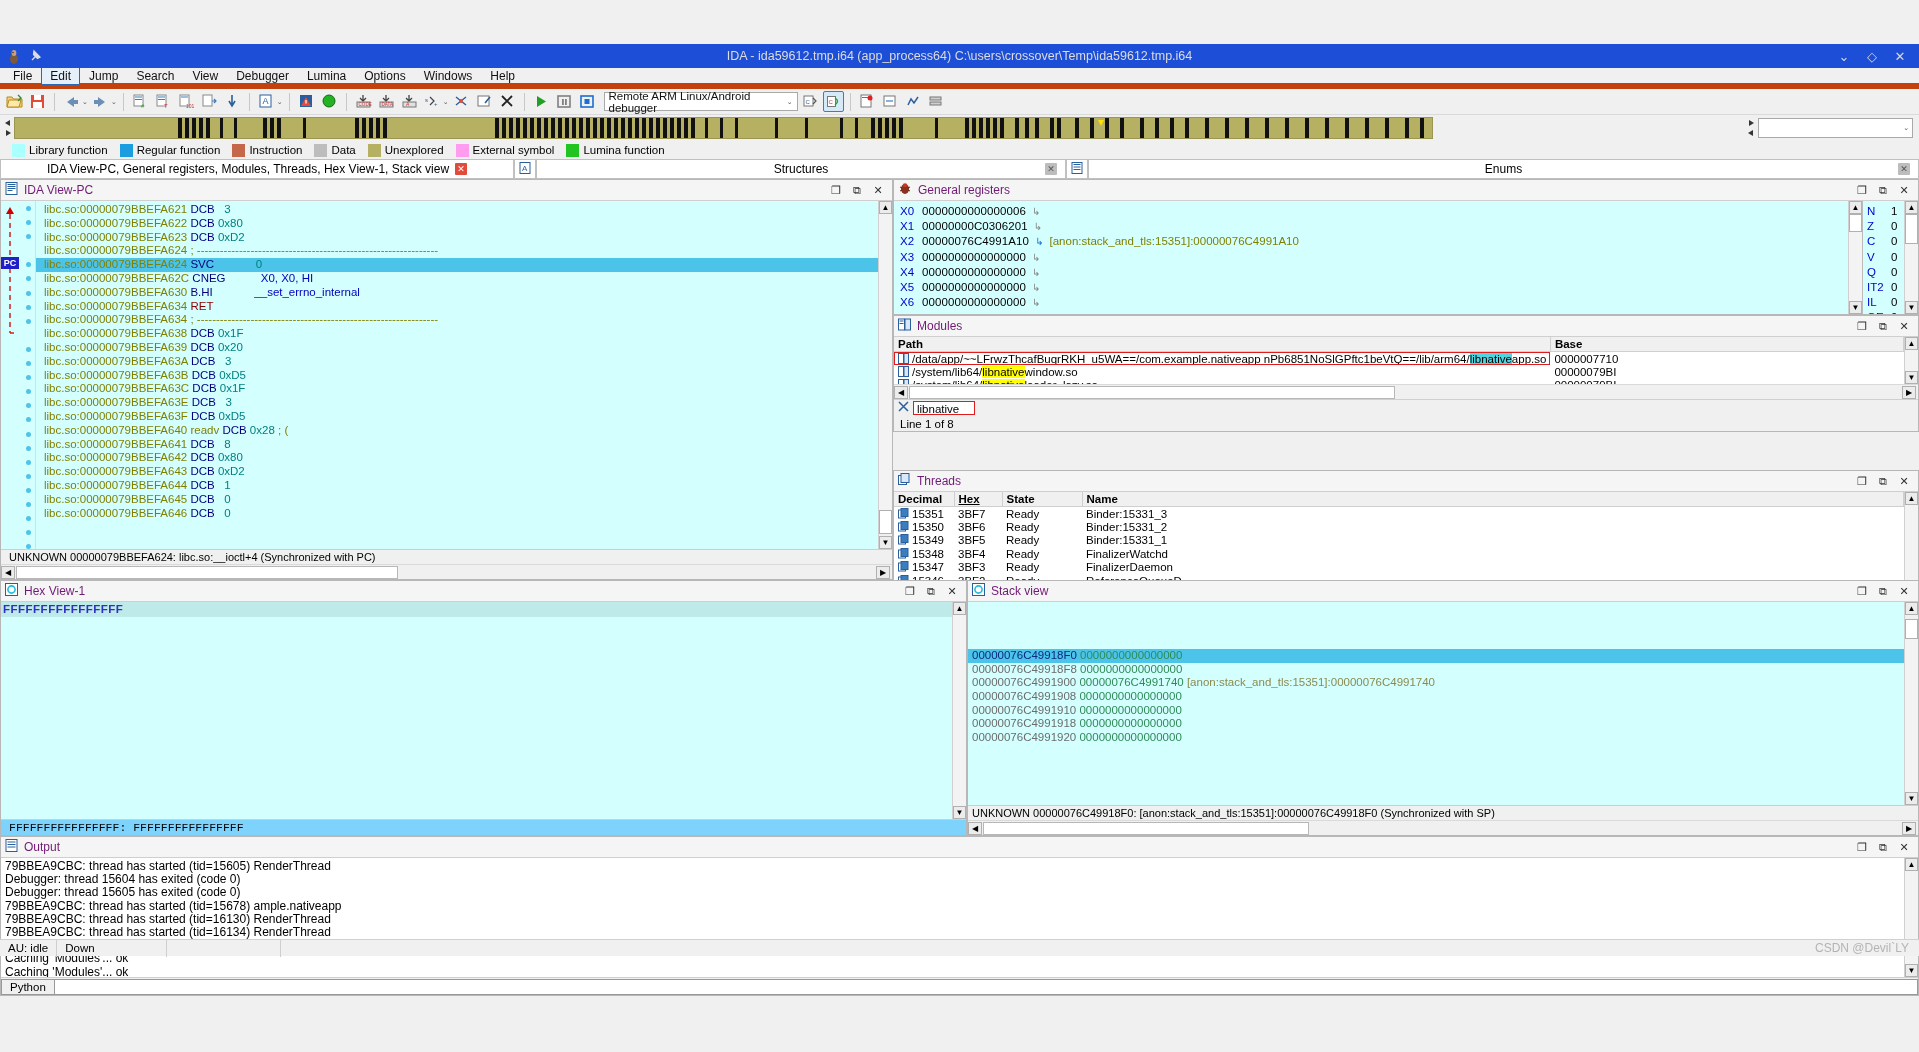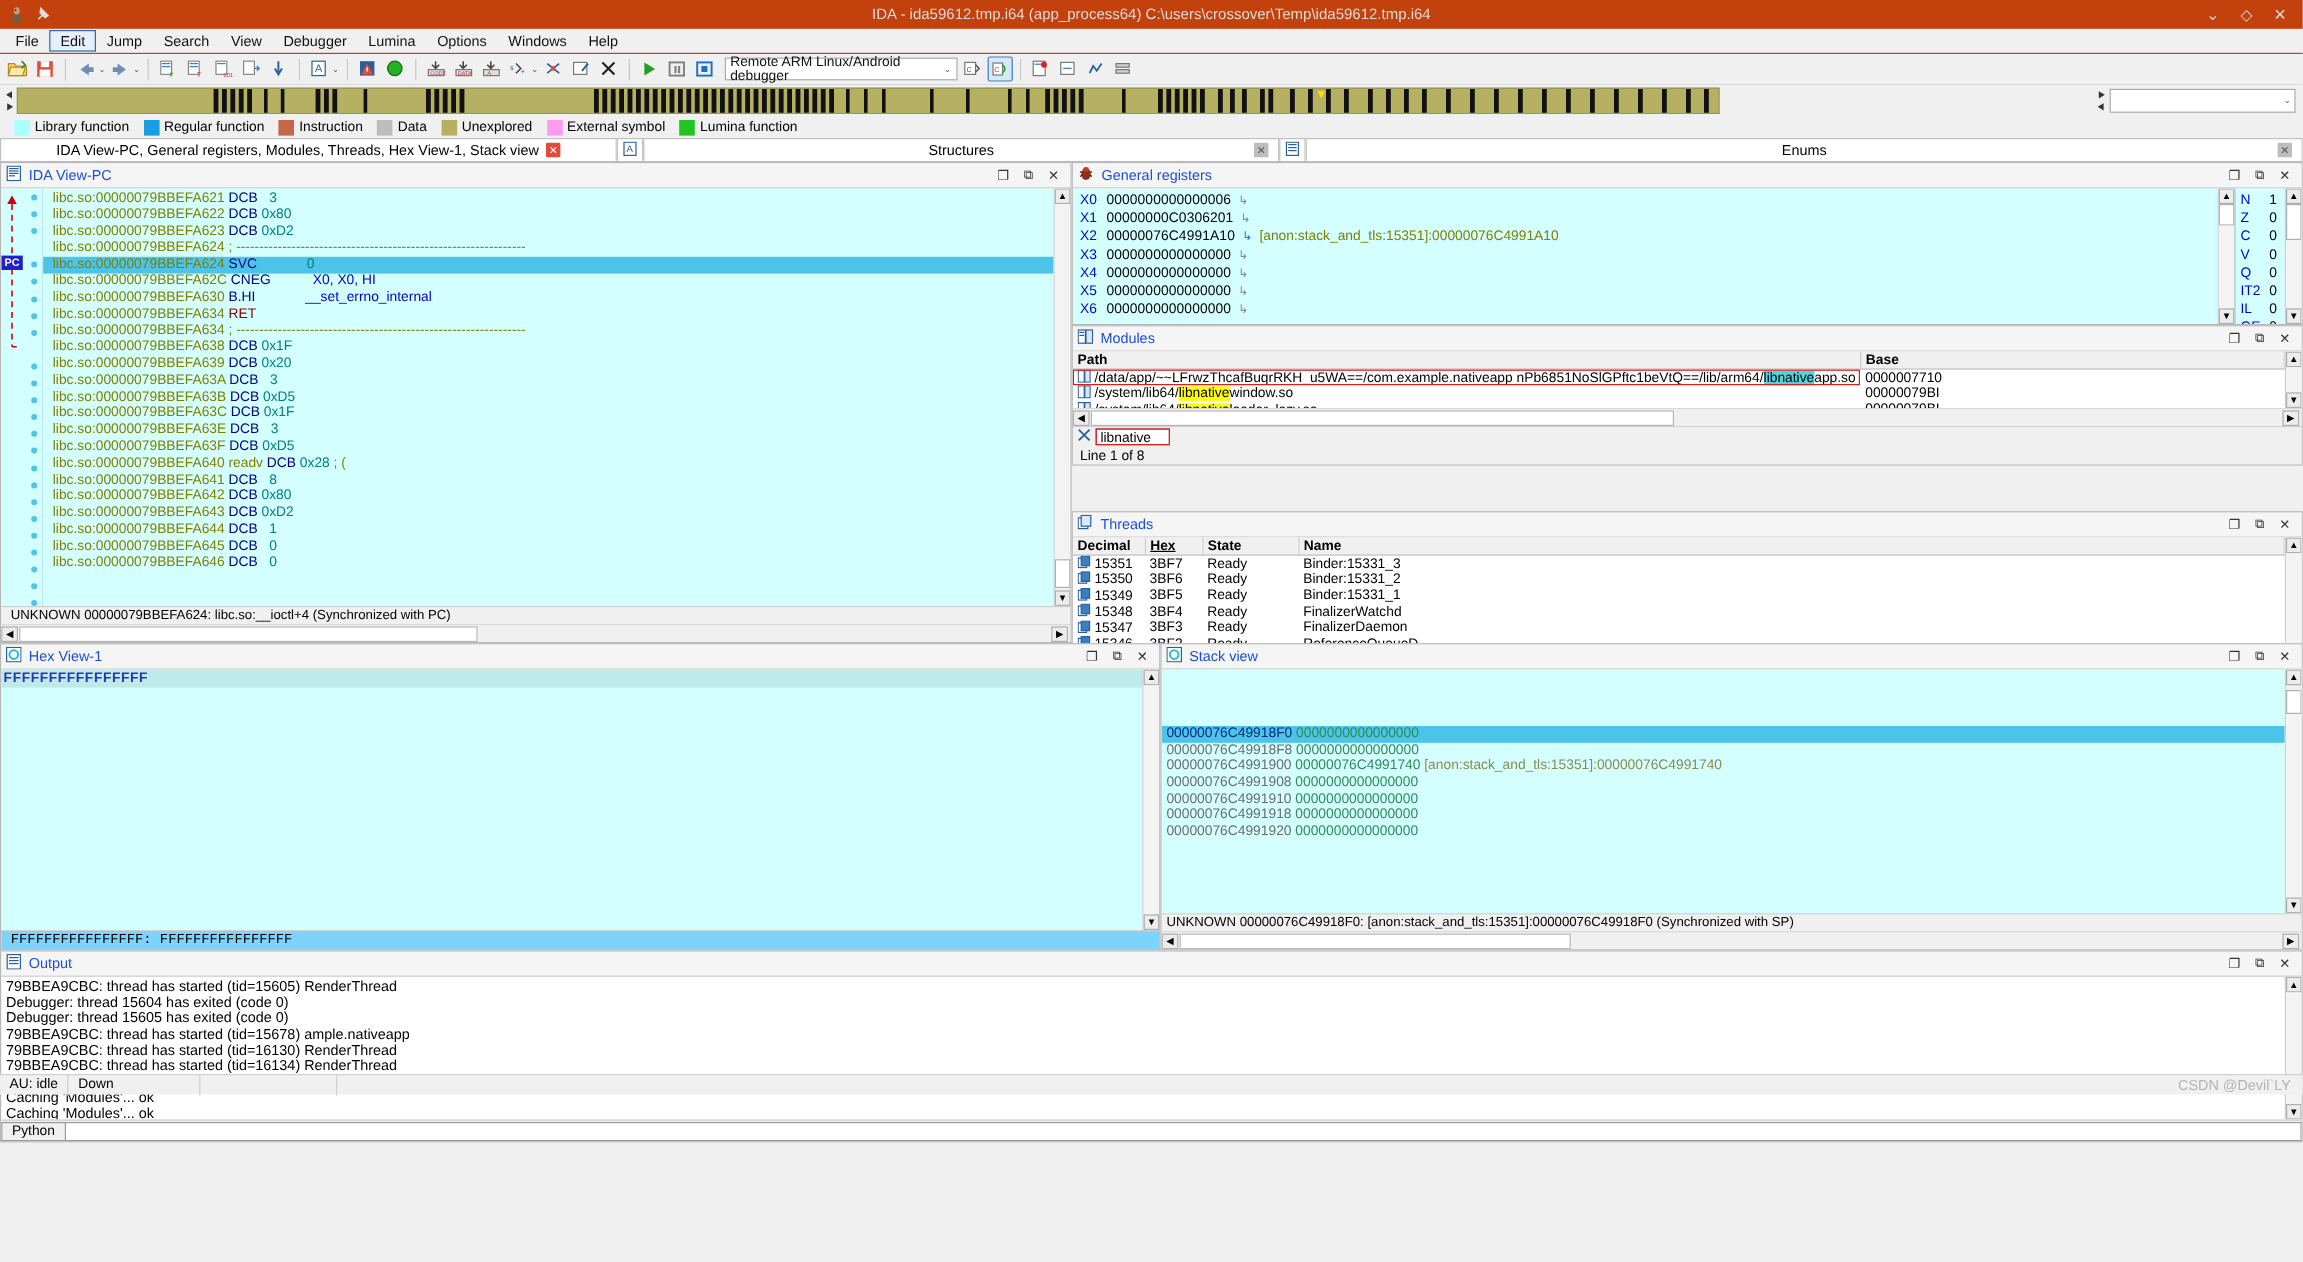--- a/index.html
+++ b/index.html
@@ -6,36 +6,37 @@
   html, body {
     margin: 0; padding: 0;
     width: 1919px; height: 1052px;
     overflow: hidden;
     font-family: "Liberation Sans", sans-serif;
     font-size: 12px;
     background: #f0f0f0;
   }
   
   .titlebar {
-    height: 24px; background: #c2410c; color: #e8e8e8;
+    height: 24px; background: #1d4ed8; color: #e8e8e8;
     display: flex; align-items: center; position: relative;
     font-size: 12.5px;
+    margin-top: 44px;
   }
   .tb-icons { display: flex; align-items: center; gap: 6px; padding-left: 6px; }
   .tb-ico { width: 16px; height: 16px; display: inline-block; }
   .tb-title {
     position: absolute; left: 0; right: 0; text-align: center;
     pointer-events: none; font-size: 12.5px; color: #dcdcdc;
   }
   .tb-right { margin-left: auto; display: flex; align-items: center; gap: 14px; padding-right: 12px; }
   .tb-btn { color: #d8d8d8; font-size: 13px; cursor: default; width: 14px; text-align: center; }
   
   .menubar {
     height: 21px; background: #f0f0f0; display: flex; align-items: center;
-    padding-left: 4px; border-bottom: 1px solid #c2410c; font-size: 12px;
+    padding-left: 4px; border-bottom: 6px solid #c2410c; font-size: 12px;
   }
   .menu-item { padding: 2px 9px; color: #111; }
   .menu-item.active { border: 1px solid #2a6ab5; background: #e6f0fb; padding: 1px 8px; }
   
   .toolbar {
     height: 26px; background: #f0f0f0; display: flex; align-items: center;
     padding-left: 4px; gap: 2px; border-bottom: 1px solid #dadada;
   }
   .tbtn {
     width: 21px; height: 21px; display: inline-flex; align-items: center;
@@ -76,21 +77,21 @@
   .tab.t5 { flex: 1; }
   .tabclose { width: 12px; height: 12px; background: #e24b3a; color: #fff; font-size: 9px;
               display:inline-flex; align-items:center; justify-content:center; border-radius:1px; }
   .tabclose.grey { background: #bdbdbd; color:#555; }
   
   .panel { background: #f0f0f0; border: 1px solid #b7b7b7; display: flex; flex-direction: column; overflow: hidden; }
   .panel-head {
     height: 21px; display: flex; align-items: center; gap: 6px; padding: 0 4px;
     background: #f5f5f5; border-bottom: 1px solid #cfcfcf; font-size: 12px; flex: 0 0 21px;
   }
-  .panel-title { color: #1d4ed8; }
+  .panel-title { color: #701a75; }
   .panel-btns { margin-left: auto; display: flex; align-items: center; gap: 9px; padding-right: 4px; color: #333; font-size: 11px;}
   .pb { width: 12px; text-align:center; }
   .panel-body { flex: 1; background: #d4ffff; overflow: hidden; position: relative; }
   
   .disasm-wrap { display: flex; height: 100%; background:#d4ffff;}
   .arrow-col { width: 20px; background: #d4ffff; position: relative; flex: 0 0 20px; }
   .dot-col { width: 14px; background: #d4ffff; flex: 0 0 14px; padding-top: 5px; }
   .dot { width: 5px; height: 5px; border-radius: 50%; background: #4fc3e8; margin: 0 auto 9.1px auto; }
   .code-col { flex: 1; border-left: 1px solid #bfe8e8; font-family: "Liberation Sans", sans-serif; font-size: 11.5px; padding-top: 2px; }
   .cline { height: 13.8px; line-height: 13.8px; white-space: pre; padding-left: 8px; }

